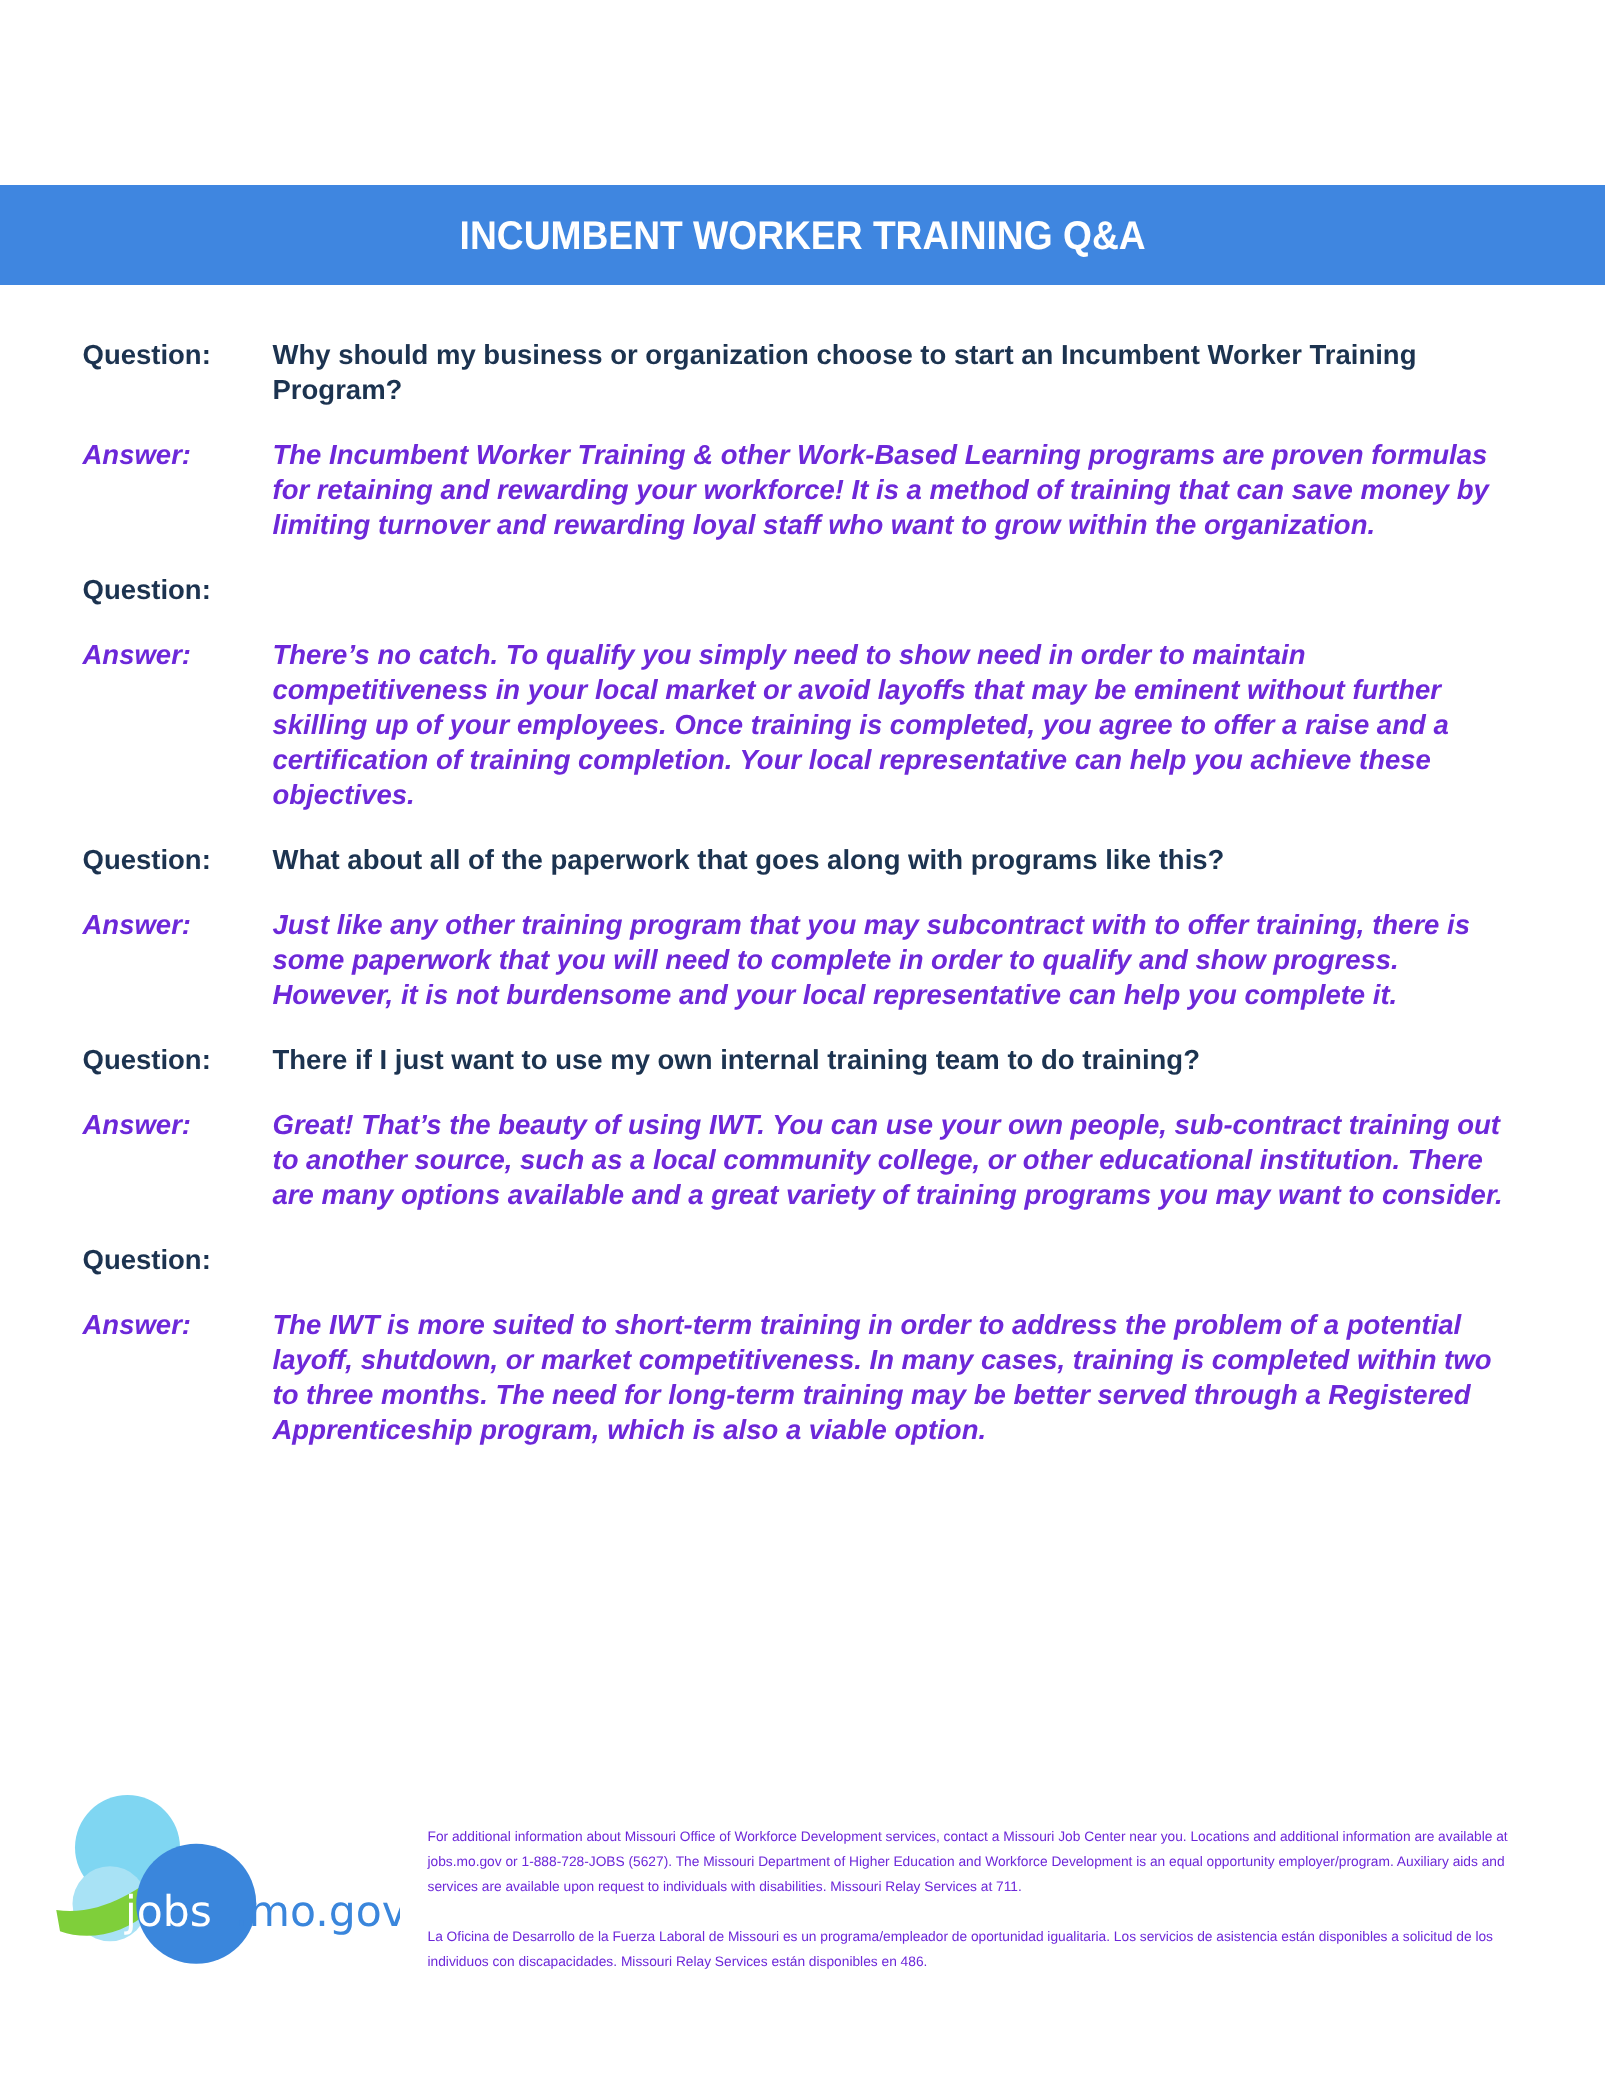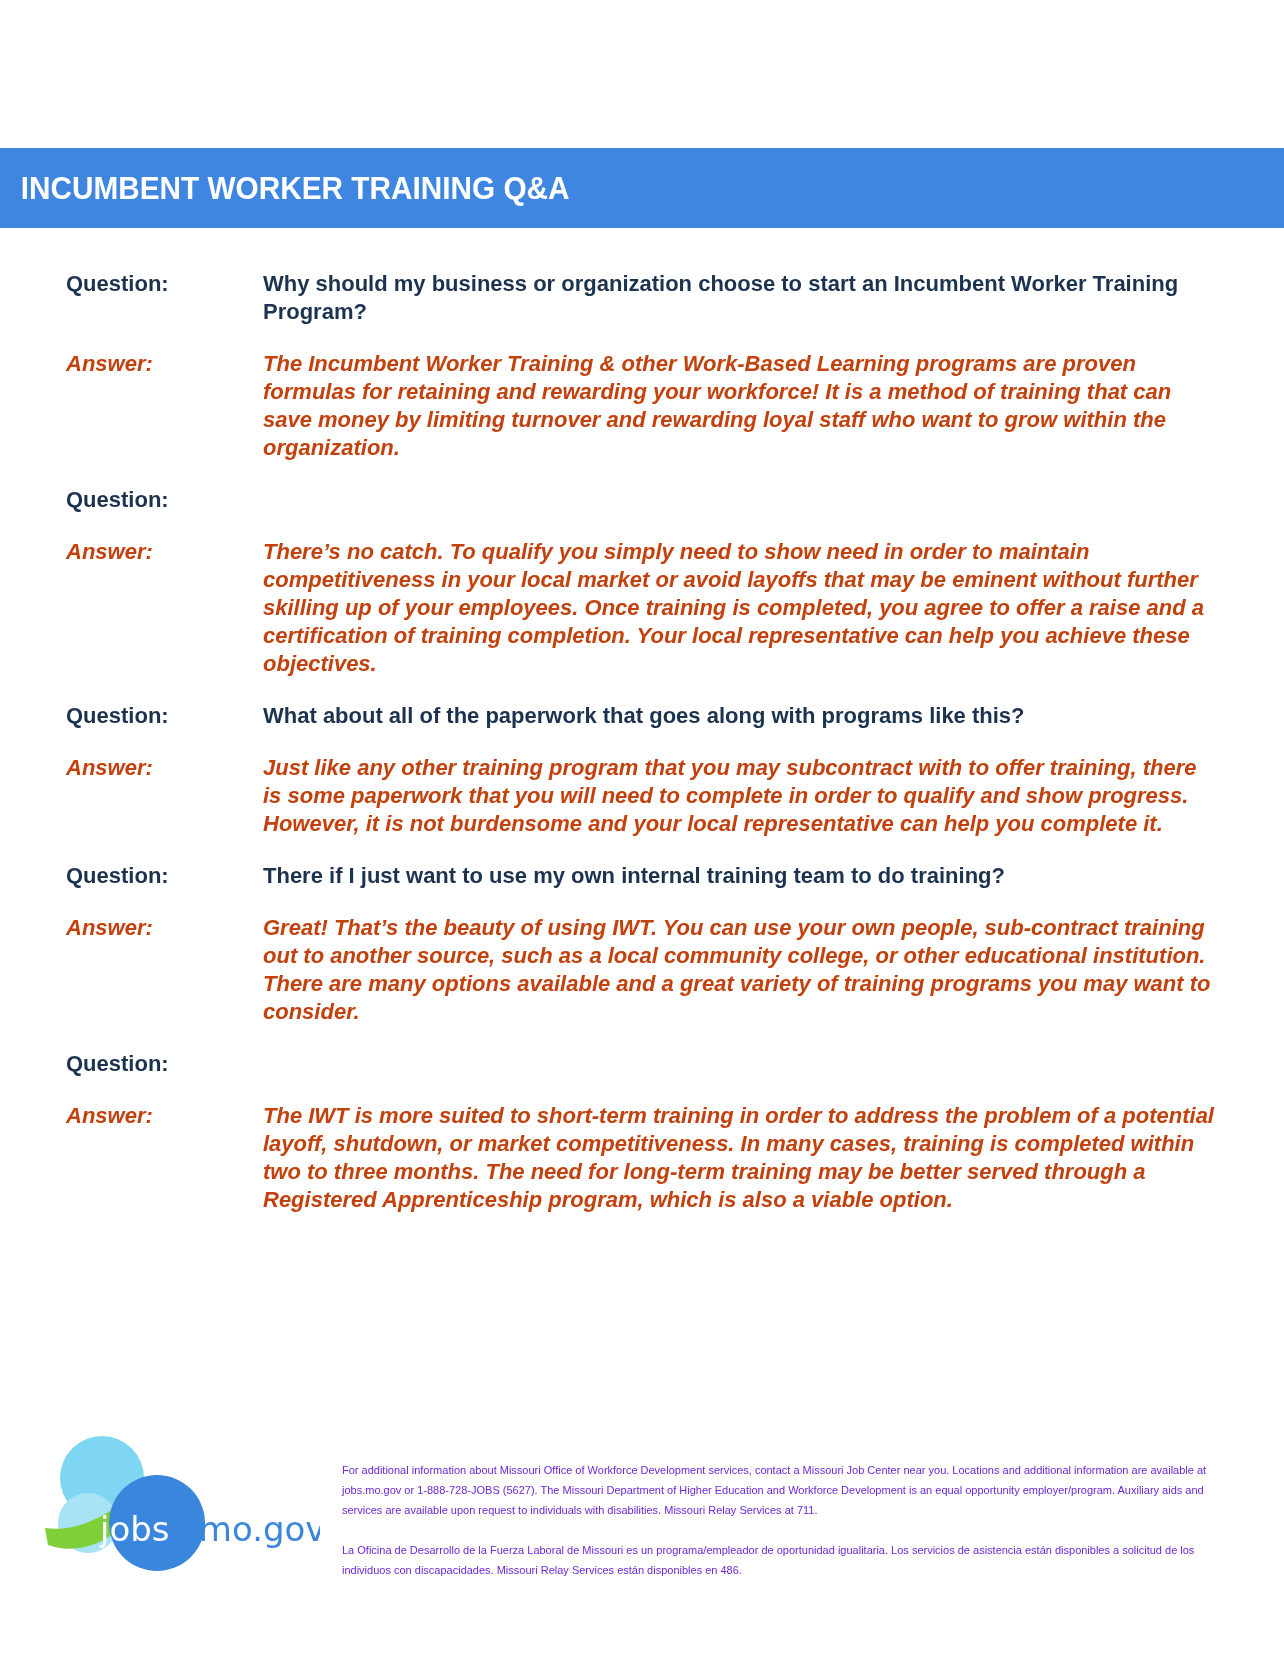--- a/index.html
+++ b/index.html
@@ -2,34 +2,34 @@
 <html><head>
   <meta charset="utf-8">
   <style>
     * { box-sizing: border-box; margin: 0; padding: 0; }
     html, body { width: 1284px; height: 1662px; background: #ffffff; }
     body { position: relative; font-family: "Liberation Sans", sans-serif; overflow: hidden; }
 
     .title-bar {
       position: absolute; left: 0; top: 148px; width: 1284px; height: 80px;
       background: #3f86e0;
-      display: flex; align-items: center; 
+      display: flex; align-items: center; justify-content: center;
     }
     .title-bar h1 {
       color: #ffffff; font-size: 32px; font-weight: bold; letter-spacing: 0px;
       font-family: "Liberation Sans", sans-serif;
       transform: scaleX(0.93);
     }
 
     .qa-list { position: absolute; left: 66px; top: 270px; width: 1150px; }
     .qa-row { display: flex; font-size: 22px; line-height: 28px; }
     .qa-label { width: 152px; flex: 0 0 152px; }
-    .qa-text { flex: 1; margin-left: 45px; }
+    .qa-text { flex: 1; }
     .q-row { color: #1c3350; font-weight: bold; }
-    .a-row { color: #c2410c; font-weight: bold; font-style: italic; }
+    .a-row { color: #6d28d9; font-weight: bold; font-style: italic; }
     .q-row .qa-text, .q-row .qa-label { transform-origin: left; }
 
     .footer-logo { position: absolute; left: 40px; top: 1423px; width: 280px; height: 150px; }
 
     .footer-text {
       position: absolute; left: 342px; top: 1460px; width: 900px;
       font-size: 11px; line-height: 20px; color: #6d28d9;
     }
     .footer-text p + p { margin-top: 20px; }
   </style>

